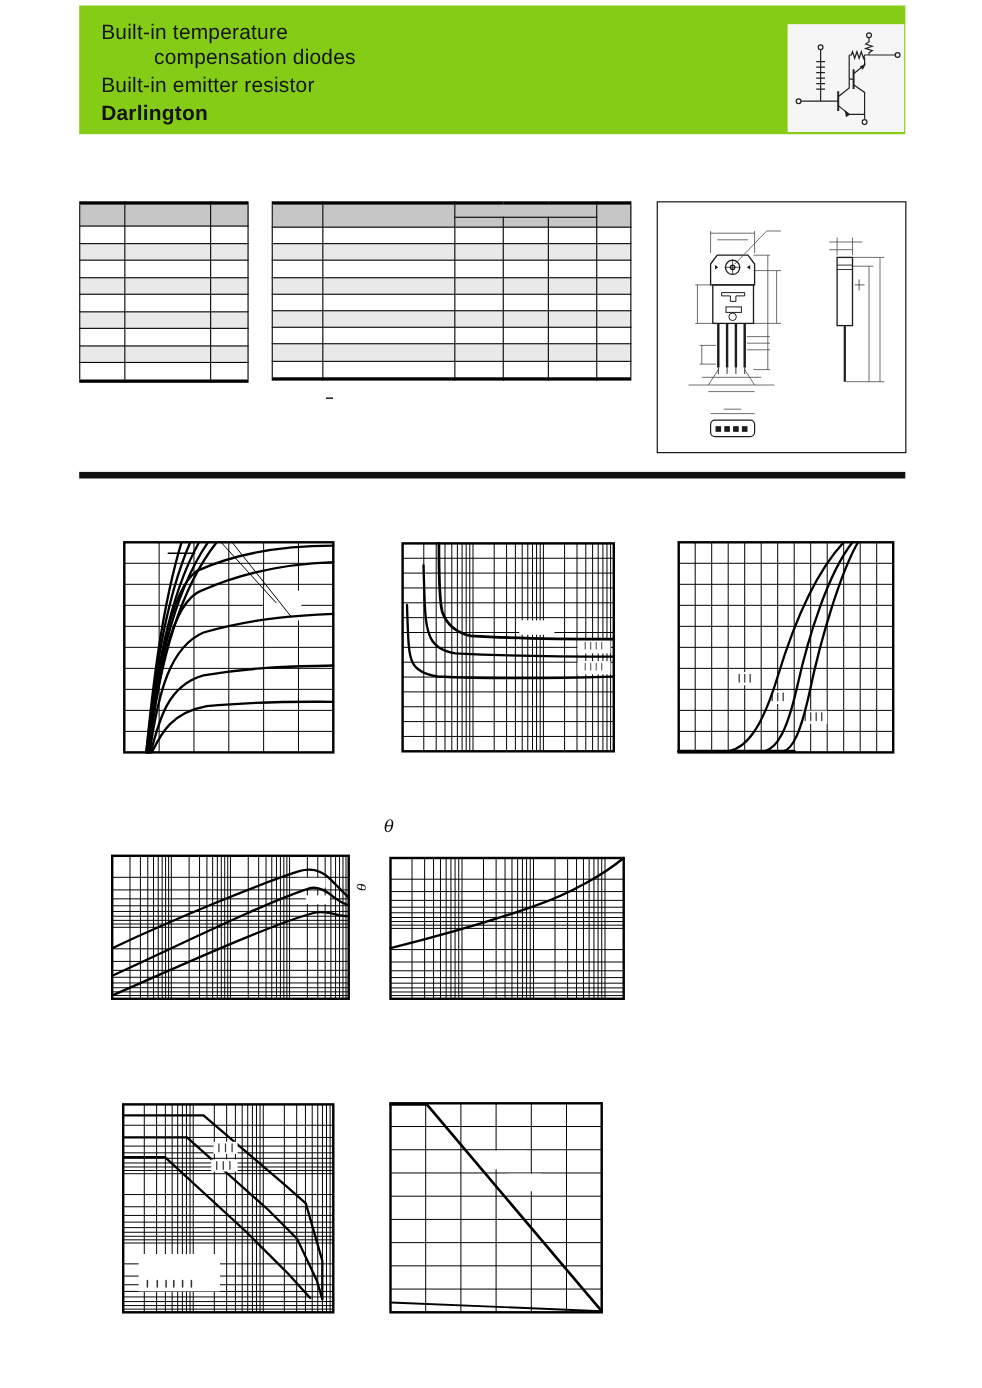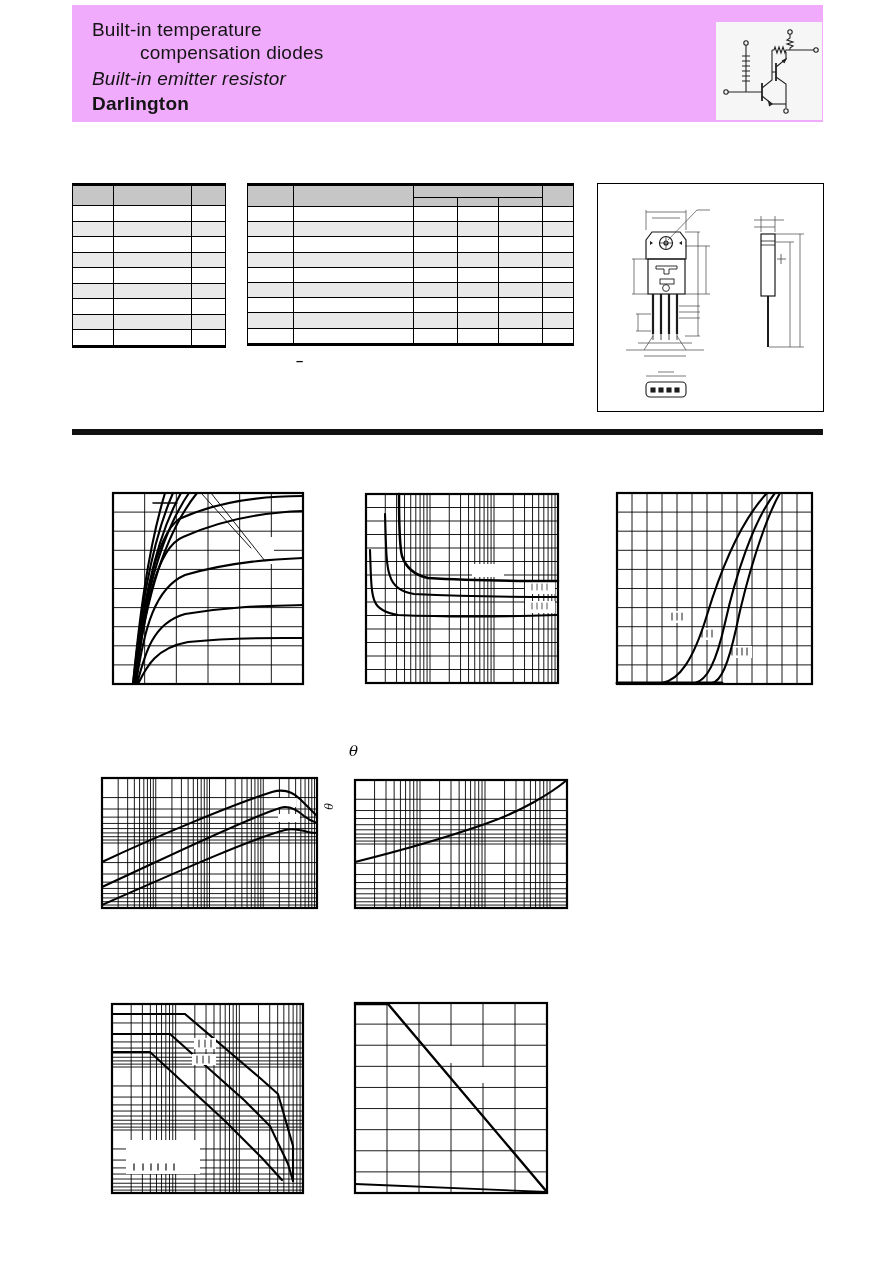--- a/index.html
+++ b/index.html
@@ -1,19 +1,19 @@
 <!DOCTYPE html>
 <html><head>
 <meta charset="utf-8">
 <style>
   html,body{margin:0;padding:0;background:#fff;}
   .page{position:relative;width:893px;height:1262px;background:#ffffff;overflow:hidden;
         font-family:"Liberation Sans",sans-serif;color:#0a0a0a;}
   
-  .band{position:absolute;left:72px;top:5px;width:751px;height:117px;background:#f0abfc;}
+  .band{position:absolute;left:72px;top:5px;width:751px;height:117px;background:#84cc16;}
   .feat{position:absolute;left:20px;font-size:19px;line-height:23px;color:#141414;letter-spacing:0.2px;}
   .circuit-box{position:absolute;right:1px;top:17px;width:106px;height:98px;background:#f6f6f6;}
   
   .ds-table{position:absolute;border-collapse:collapse;table-layout:fixed;
             border-top:3px solid #000;border-bottom:3px solid #000;}
   .ds-table td{border:1.3px solid #000;padding:0;height:15px;}
   .ds-table tr.hd td{background:#c6c6c6;height:19px;}
   .ds-table tr.hd2 td{background:#c6c6c6;height:8px;}
   .ds-table tbody tr:nth-child(even) td{background:#e9e9e9;}
   .t-left{left:72px;top:183px;width:153px;}
@@ -34,21 +34,21 @@
               font-style:italic;font-size:11px;transform:rotate(-90deg);}
 </style>
 </head>
 <body>
 
 <div class="page">
 
   <div class="band">
     <div class="feat" style="top:13px;">Built-in temperature</div>
     <div class="feat" style="top:36px;margin-left:48px;">compensation diodes</div>
-    <div class="feat" style="top:62px;font-style:italic;">Built-in emitter resistor</div>
+    <div class="feat" style="top:62px;">Built-in emitter resistor</div>
     <div class="feat" style="top:87px;font-weight:bold;">Darlington</div>
     <div class="circuit-box">
       <svg width="106" height="98">
         <g stroke="#222" stroke-width="1.1" fill="none">
           <circle cx="10" cy="70" r="2.2"></circle>
             <circle cx="30" cy="21" r="2.2"></circle>
           <circle cx="74" cy="10" r="2.2"></circle>
             <circle cx="100" cy="28" r="2.2"></circle>
             <circle cx="70" cy="89" r="2.2"></circle>
           <path d="M30,23 L30,70 M12,70 L46,70"></path>

